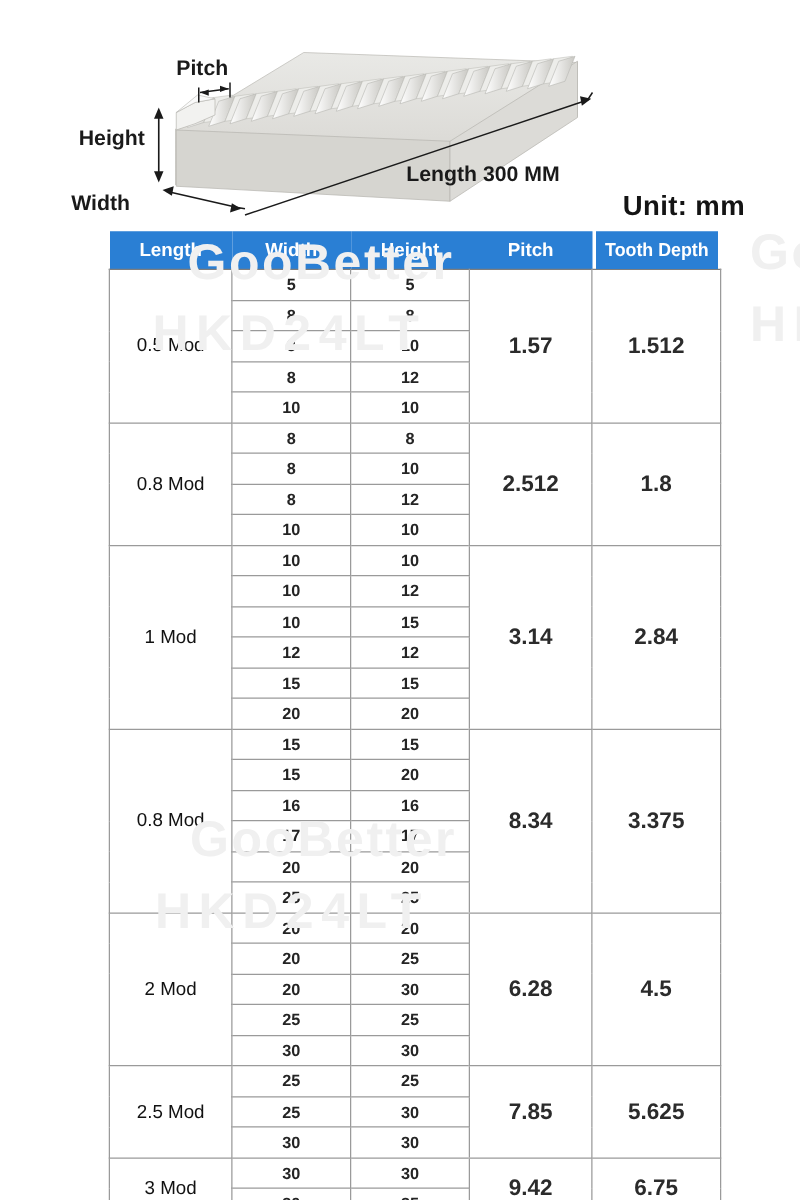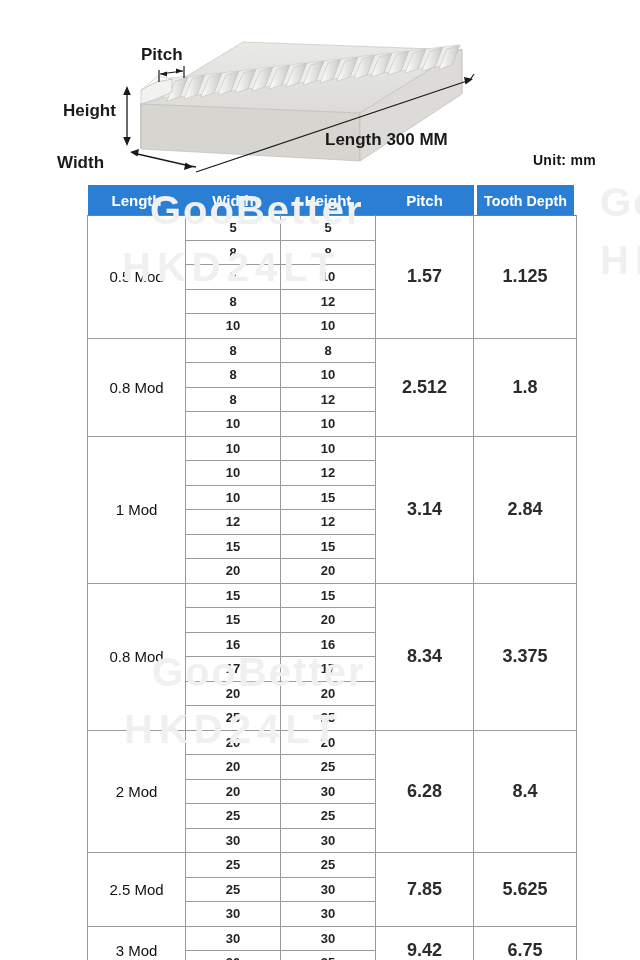--- a/index.html
+++ b/index.html
@@ -17,21 +17,21 @@
   }
   .diagram svg{display:block;}
   .dim-label{
     font-family:"Liberation Sans", sans-serif;
     font-weight:700;
     fill:#1a1a1a;
   }
   .unit-text{
     position:absolute;
     right:44px;top:152px;
-    font-size:14px;font-weight:700;color:#141414;
+    font-size:22px;font-weight:700;color:#141414;
     letter-spacing:.3px;
   }
 
   
   .wm{
     position:absolute;
     font-weight:700;
     color:#f0f0f0;
     white-space:nowrap;
     pointer-events:none;
@@ -249,21 +249,21 @@
         <th>Pitch</th>
         <th class="depth-head">Tooth Depth</th>
       </tr>
     </thead>
     <tbody>
         <tr class="group-start">
           <td class="first-col mod-cell" rowspan="5">0.5 Mod</td>
           <td>5</td>
           <td>5</td>
           <td class="grp-cell" rowspan="5">1.57</td>
-          <td class="grp-cell" rowspan="5">1.125</td>
+          <td class="grp-cell" rowspan="5">1.512</td>
         </tr>
         <tr>
           <td>8</td>
           <td>8</td>
         </tr>
         <tr>
           <td>8</td>
           <td>10</td>
         </tr>
         <tr>
@@ -345,21 +345,21 @@
         </tr>
         <tr>
           <td>25</td>
           <td>25</td>
         </tr>
         <tr class="group-start">
           <td class="first-col mod-cell" rowspan="5">2 Mod</td>
           <td>20</td>
           <td>20</td>
           <td class="grp-cell" rowspan="5">6.28</td>
-          <td class="grp-cell" rowspan="5">8.4</td>
+          <td class="grp-cell" rowspan="5">4.5</td>
         </tr>
         <tr>
           <td>20</td>
           <td>25</td>
         </tr>
         <tr>
           <td>20</td>
           <td>30</td>
         </tr>
         <tr>

